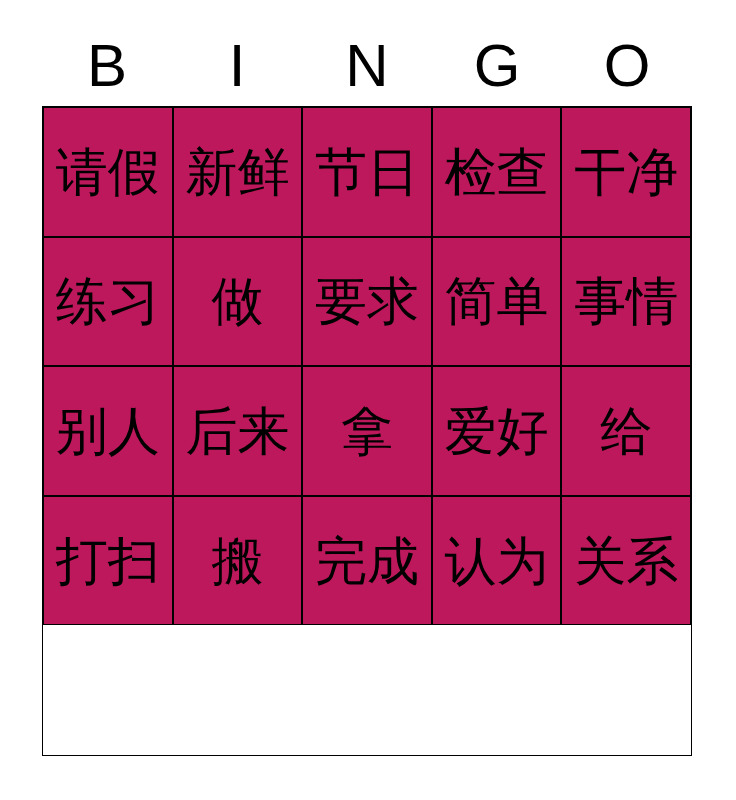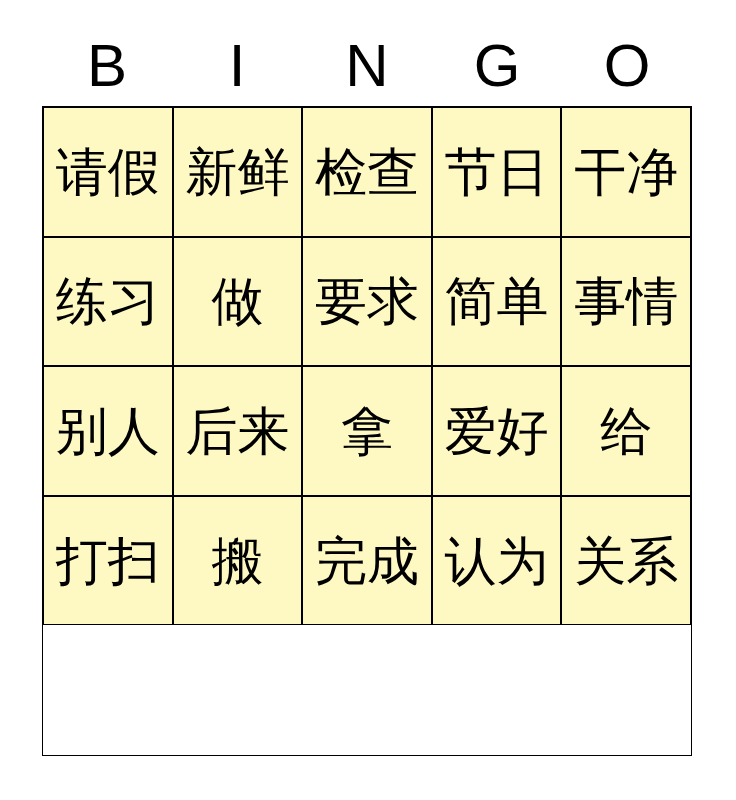--- a/index.html
+++ b/index.html
@@ -48,42 +48,42 @@
   .cell {
     border: 1px solid #000000;
     display: flex;
     align-items: center;
     justify-content: center;
     font-size: 52px;
     line-height: 1;
     white-space: nowrap;
     overflow: hidden;
     cursor: pointer;
-    background: #fef9c3;
+    background: #be185d;
     text-align: center;
   }
 </style>
 </head>
 <body>
 
 <div class="card">
 
   <div class="header-row">
     <div class="header-letter">B</div>
     <div class="header-letter">I</div>
     <div class="header-letter">N</div>
     <div class="header-letter">G</div>
     <div class="header-letter">O</div>
   </div>
 
   <div class="grid">
     <div class="cell">请假</div>
     <div class="cell">新鲜</div>
+    <div class="cell">节日</div>
     <div class="cell">检查</div>
-    <div class="cell">节日</div>
 
     <div class="cell">干净</div>
     <div class="cell">练习</div>
     <div class="cell">做</div>
     <div class="cell">要求</div>
 
     <div class="cell">简单</div>
     <div class="cell">事情</div>
 
     <div class="cell">别人</div>

